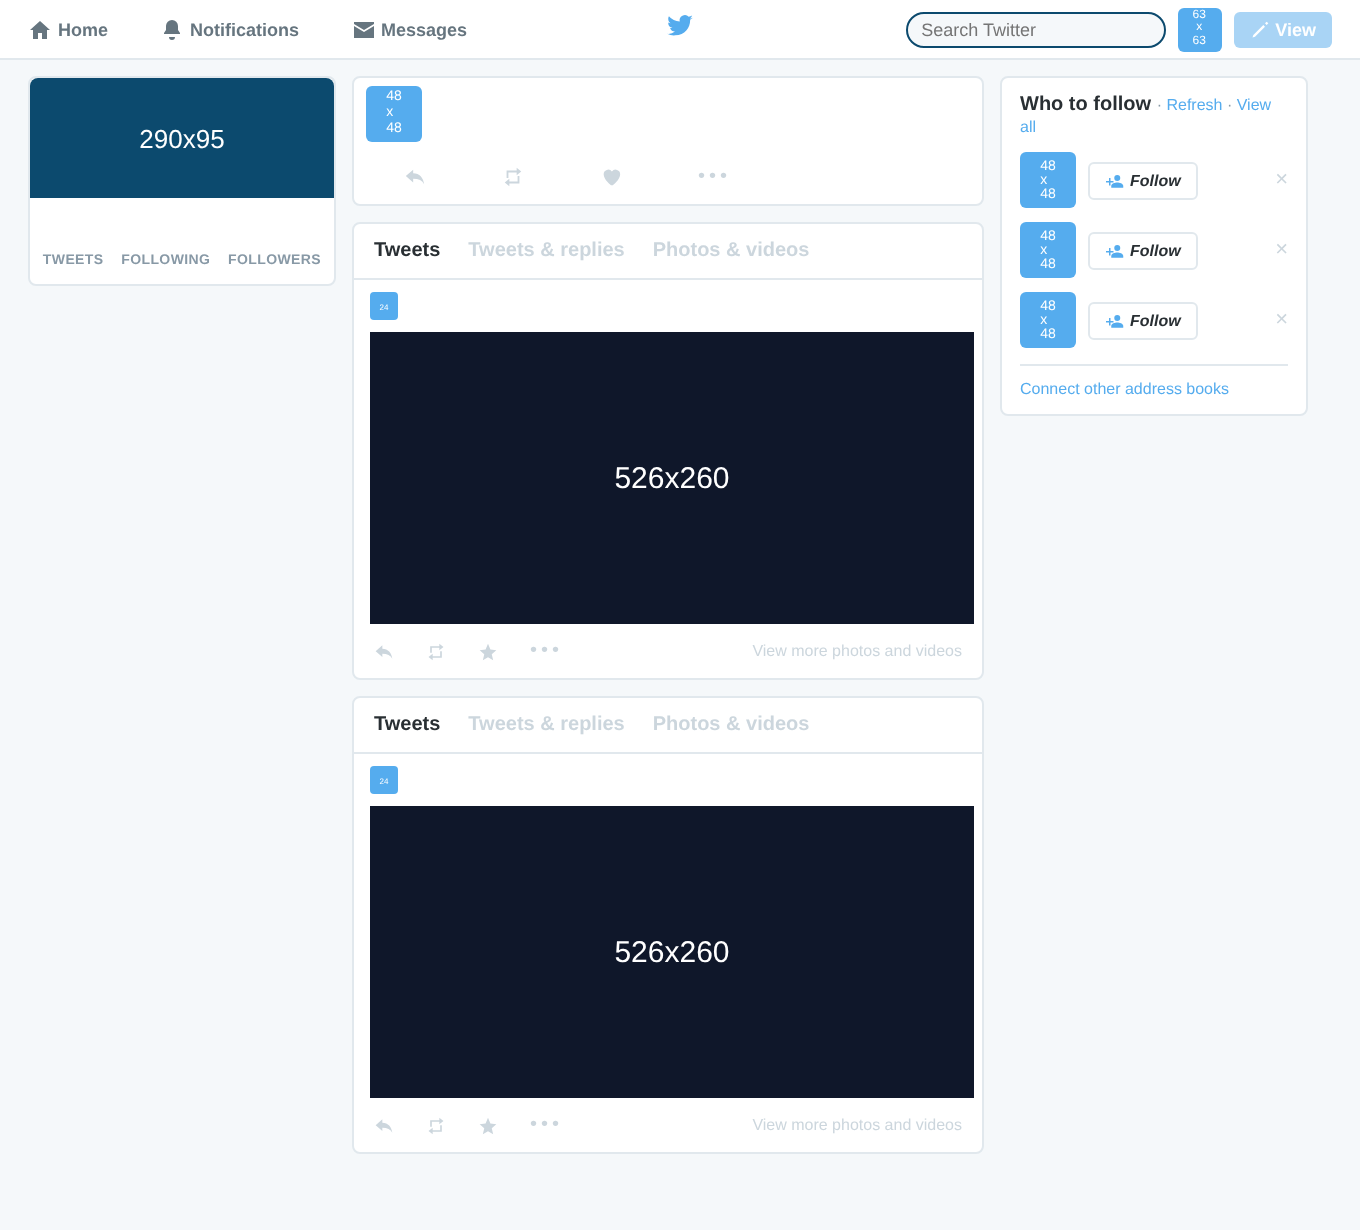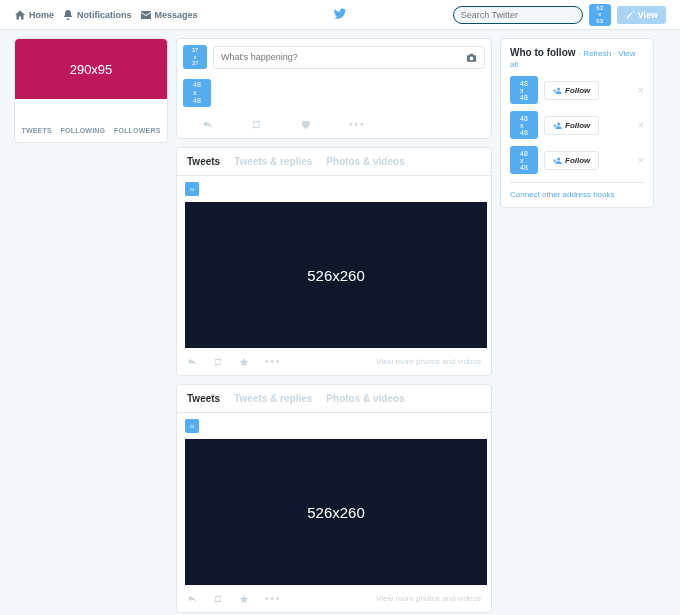--- a/index.html
+++ b/index.html
@@ -1,35 +1,35 @@
 <!DOCTYPE html>
 <html><head>
 <meta charset="utf-8">
 <style>
 * { box-sizing: border-box; margin: 0; padding: 0; }
 body { font-family: -apple-system, "Helvetica Neue", Arial, sans-serif; background: #f5f8fa; width: 680px; height: 615px; font-size: 11px; color: #66757f; overflow: hidden; }
 a { color: #55acee; text-decoration: none; cursor: pointer; }
-.topnav { background: #fff; border-bottom: 1px solid #e1e8ed; height: 30px; display: flex; align-items: center; padding: 0 14px; gap: 8px; position: relative; }
+.topnav { background: #fff; border-bottom: 1px solid #e1e8ed; height: 30px; display: flex; align-items: center; padding: 0 14px; gap: 26px; position: relative; }
 .nav-item { display: flex; align-items: center; gap: 3px; font-weight: 700; color: #66757f; font-size: 9px; cursor: pointer; }
 .nav-item svg { width: 12px; height: 12px; fill: #66757f; }
 .bird { position: absolute; left: 50%; transform: translateX(-50%); }
 .bird svg { width: 14px; height: 14px; fill: #55acee; }
 .nav-right { margin-left: auto; display: flex; align-items: center; gap: 6px; }
 .search { display: flex; align-items: center; background: #f5f8fa; border: 1px solid #0c4a6e; border-radius: 12px; padding: 3px 7px; width: 130px; }
 .search input { border: none; background: transparent; font-size: 9px; color: #66757f; flex: 1; outline: none; }
 .search svg { width: 9px; height: 9px; fill: #66757f; }
 .avatar-sm { width: 22px; height: 22px; background: #55acee; color: #fff; font-size: 6px; display: flex; align-items: center; justify-content: center; border-radius: 3px; text-align: center; line-height: 1.1; }
 .tweet-btn { background: #a9d4f5; color: #fff; border-radius: 3px; padding: 4px 8px; font-weight: 700; font-size: 9px; display: flex; align-items: center; gap: 3px; cursor: pointer; }
 .tweet-btn svg { width: 10px; height: 10px; fill: #fff; }
 .container { display: flex; gap: 8px; padding: 8px 14px; }
 .col-left { width: 154px; }
 .col-mid { width: 316px; flex-shrink: 0; }
 .col-right { width: 154px; }
 .card { background: #fff; border: 1px solid #e1e8ed; border-radius: 4px; }
-.cover { background: #be185d; height: 60px; color: #fff; display: flex; align-items: center; justify-content: center; font-size: 13px; position: relative; border-radius: 4px 4px 0 0; }
+.cover { background: #0c4a6e; height: 60px; color: #fff; display: flex; align-items: center; justify-content: center; font-size: 13px; position: relative; border-radius: 4px 4px 0 0; }
 .stats { display: flex; justify-content: space-around; padding: 28px 2px 8px 2px; font-size: 7px; color: #8899a6; font-weight: 700; letter-spacing: 0.2px; }
 .stats div { cursor: pointer; }
 .compose { padding: 6px; display: flex; align-items: center; gap: 6px; }
 .compose-avatar { width: 24px; height: 24px; background: #55acee; border-radius: 3px; color: #fff; font-size: 6px; text-align:center; display:flex;align-items:center;justify-content:center;line-height:1.1; flex-shrink:0;}
 .compose-box { flex: 1; border: 1px solid #e1e8ed; border-radius: 3px; padding: 5px 7px; display: flex; align-items: center; }
 .compose-box input { border: none; font-size: 9px; flex: 1; outline: none; color: #66757f; }
 .compose-box svg { width: 11px; height: 11px; fill: #66757f; }
 .pending { padding: 4px 6px; }
 .pending-avatar { width: 28px; height: 28px; background: #55acee; border-radius: 3px; color: #fff; font-size: 7px; display:flex;flex-direction:column;align-items:center;justify-content:center;line-height:1.1;}
 .actions { display: flex; gap: 38px; padding: 8px 25px; color: #ccd6dd; justify-content:flex-start; align-items: center; }
@@ -109,31 +109,20 @@
       <div class="stats">
         <div>TWEETS</div>
         <div>FOLLOWING</div>
         <div>FOLLOWERS</div>
       </div>
     </div>
   </div>
 
   <div class="col-mid">
     <div class="card">
-      <div class="compose">
-        <div class="compose-avatar" style="white-space:pre;">37
-x
-37</div>
-        <div class="compose-box">
-          <input placeholder="What's happening?" style="">
-          <svg viewBox="0 0 24 24">
-              <path d="M4 7h3l2-3h6l2 3h3a2 2 0 012 2v10a2 2 0 01-2 2H4a2 2 0 01-2-2V9a2 2 0 012-2zm8 3a4 4 0 100 8 4 4 0 000-8z"></path>
-            </svg>
-        </div>
-      </div>
       <div class="pending">
         <div class="pending-avatar" style="white-space:pre;">48
 x
 48</div>
       </div>
       <div class="actions">
         <svg viewBox="0 0 24 24">
             <path d="M10 4L2 11l8 7v-4c6 0 10 2 12 6-1-7-5-12-12-12V4z"></path>
           </svg>
         <svg viewBox="0 0 24 24">

